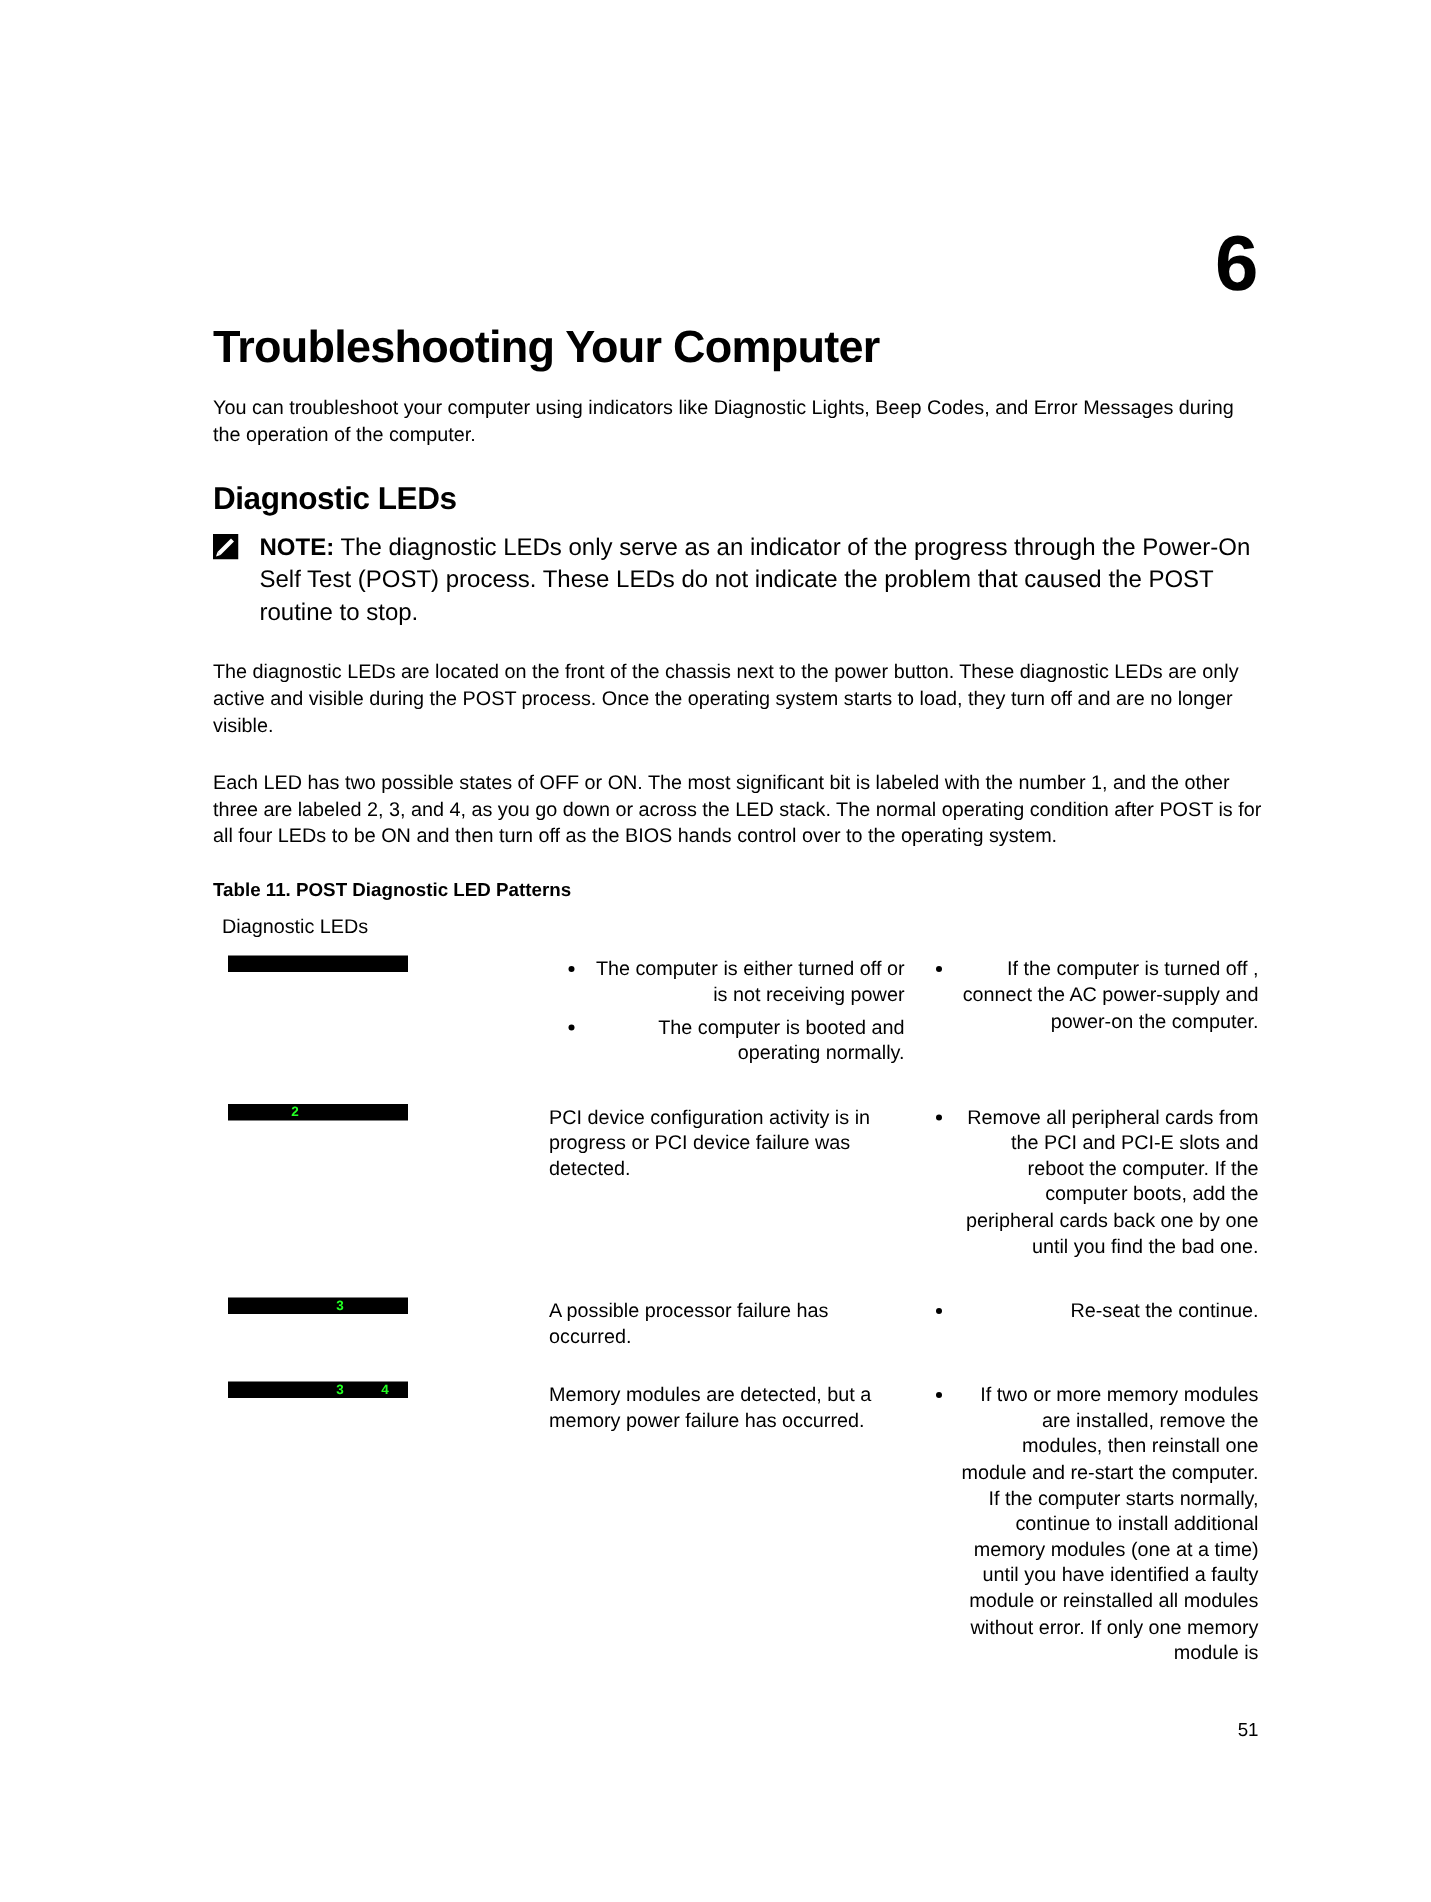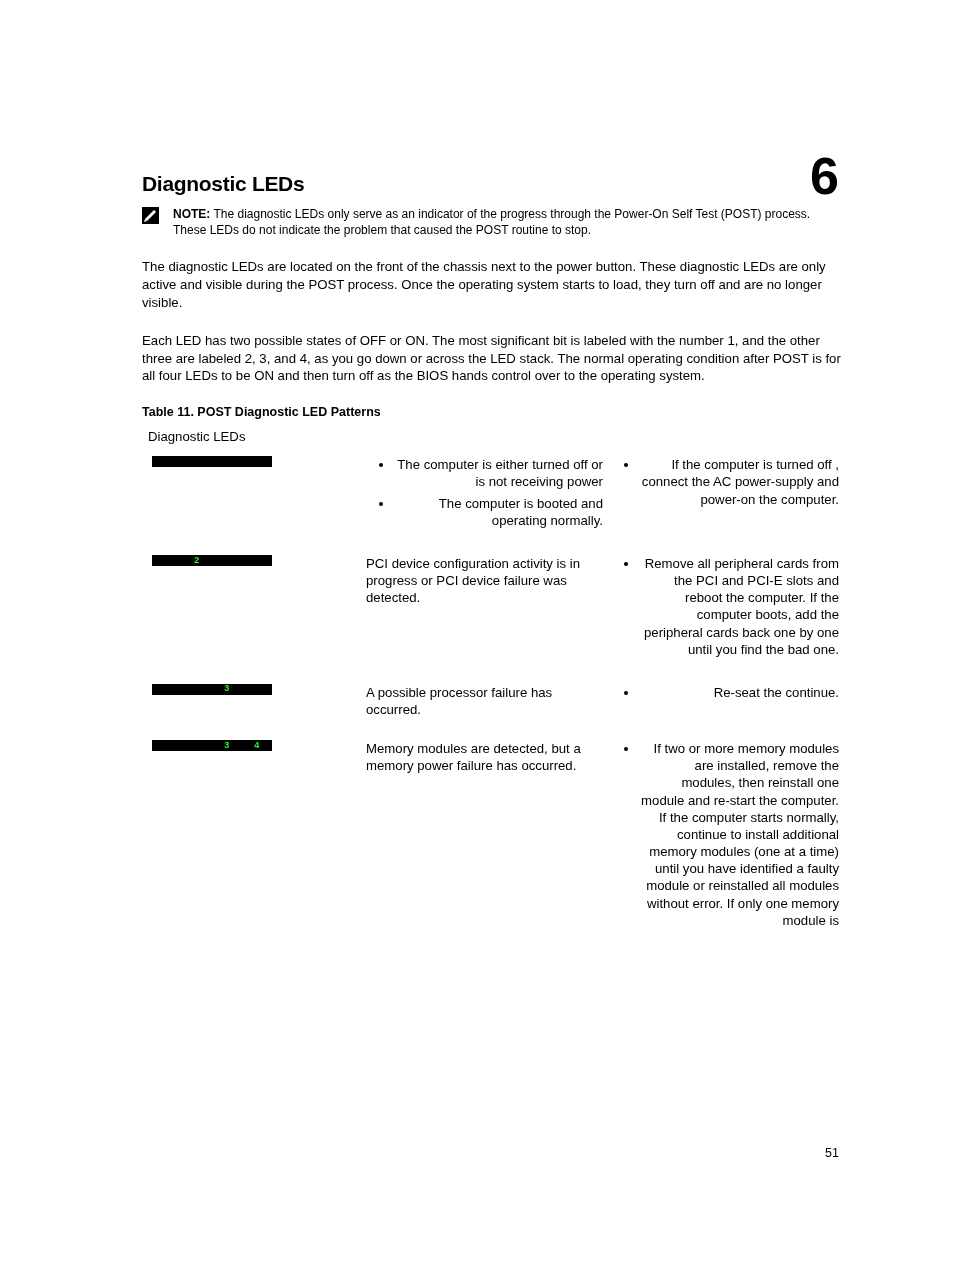--- a/index.html
+++ b/index.html
@@ -49,21 +49,21 @@
     gap: 14px;
     margin: 6px 0 8px 0;
   }
   .note-icon {
     width: 17px;
     height: 17px;
     flex: 0 0 17px;
     margin-top: 1px;
   }
   .note-text {
-    font-size: 12px;
+    font-size: 16px;
     line-height: 1.35;
     flex: 1;
   }
   .note-text .label {
     font-weight: bold;
   }
   p.body {
     font-size: 13.2px;
     line-height: 1.35;
     margin: 20px 0;
@@ -130,21 +130,23 @@
     right: 115px;
     font-size: 12.5px;
   }
 </style>
 </head>
 <body>
 
 <div class="page">
   <div class="chapter-number">6</div>
 
-
+  <h1>Troubleshooting Your Computer</h1>
+
+  <p class="intro">You can troubleshoot your computer using indicators like Diagnostic Lights, Beep Codes, and Error Messages during the operation of the computer.</p>
 
   <h2>Diagnostic LEDs</h2>
 
   <div class="note-row">
     <span class="note-icon">
       <svg viewBox="0 0 17 17" width="17" height="17">
         <rect x="0" y="0" width="17" height="17" fill="#000"></rect>
         <path d="M3 12 L12 3 L14 5 L5 14 Z" fill="#fff"></path>
         <path d="M3 12 L5 14 L2 15 Z" fill="#fff"></path>
       </svg>

